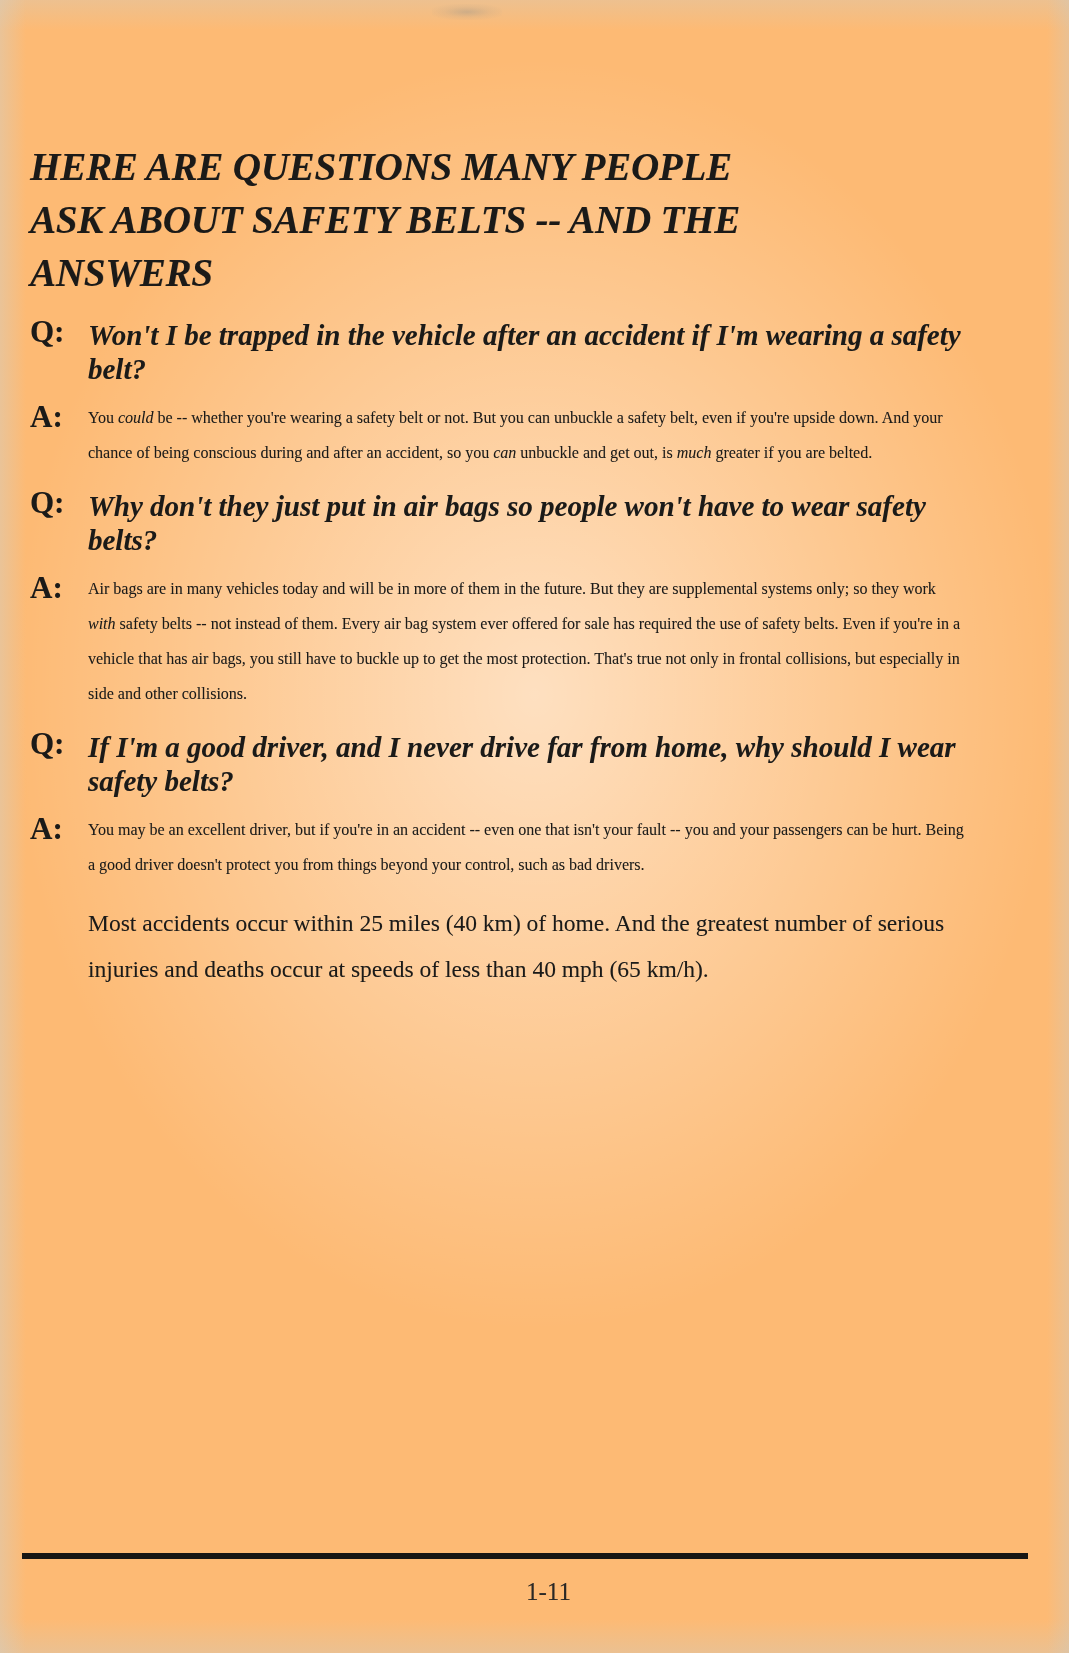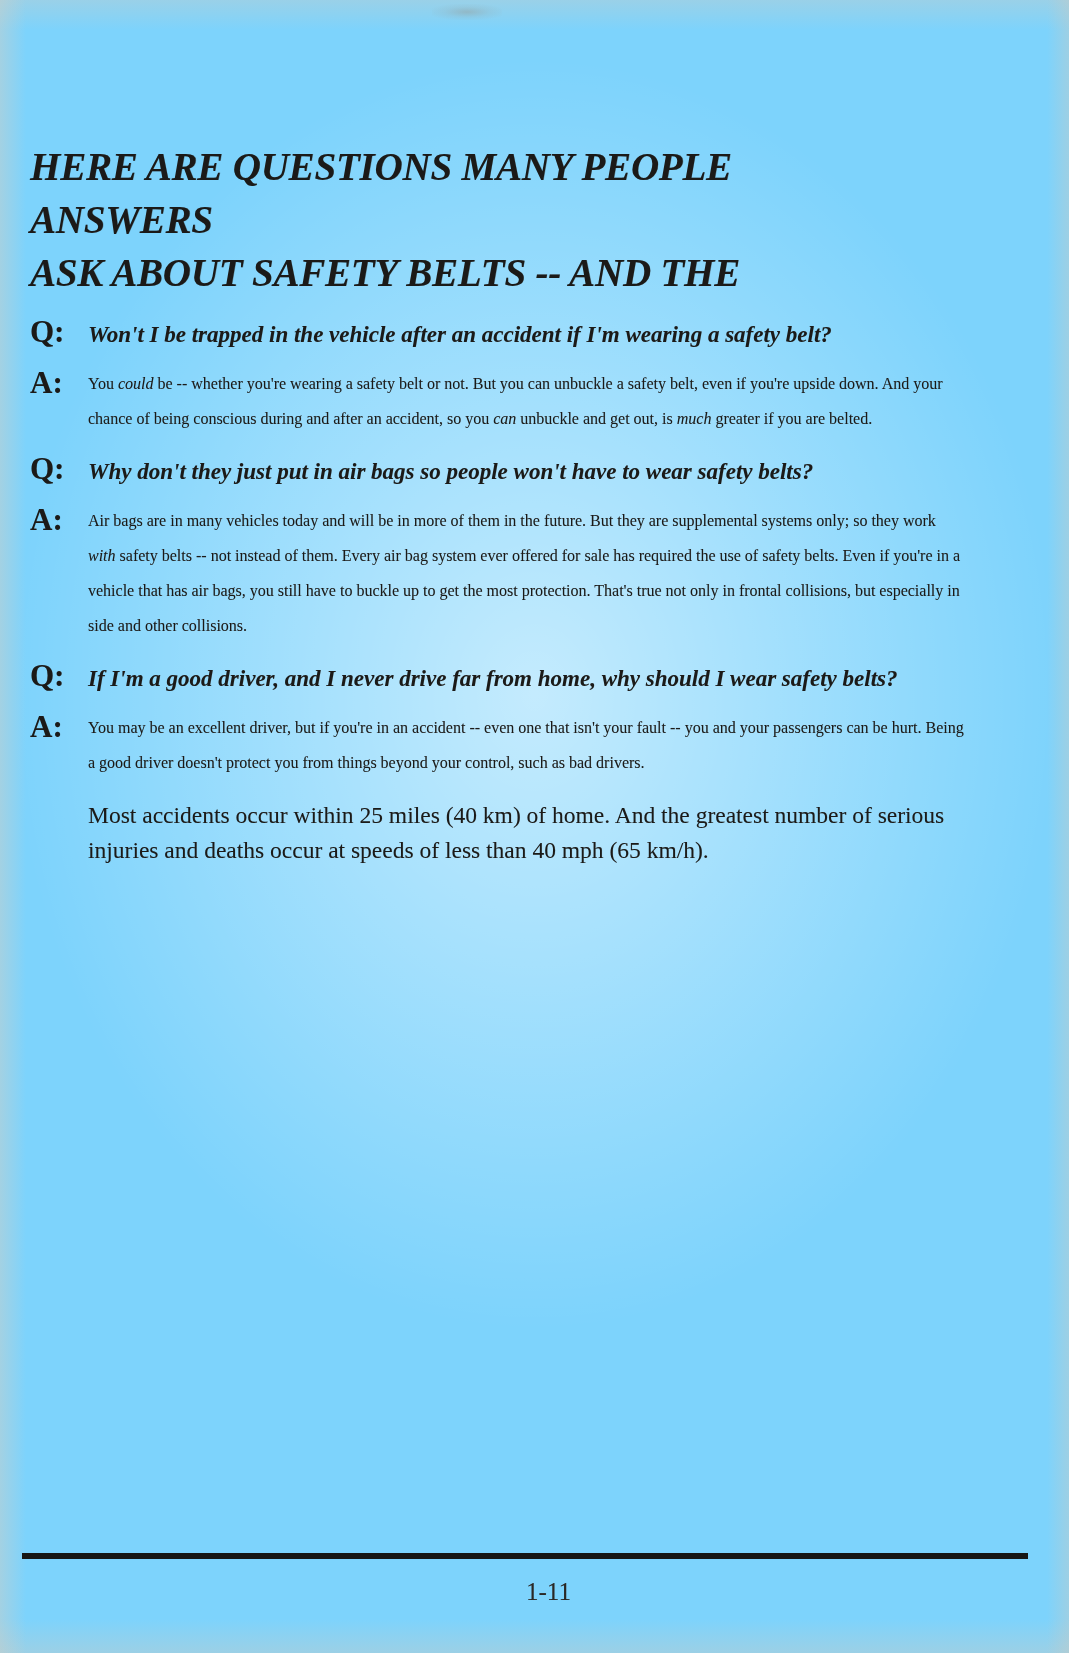--- a/index.html
+++ b/index.html
@@ -4,21 +4,21 @@
 <style>
   html, body {
     margin: 0;
     padding: 0;
     background: #ffffff;
   }
   .page {
     position: relative;
     width: 1069px;
     height: 1653px;
-    background: #7dd3fc;
+    background: #fdba74;
     overflow: hidden;
     font-family: "Liberation Serif", "DejaVu Serif", serif;
     color: #1b1a18;
   }
   
   .paper-grain {
     position: absolute;
     inset: 0;
     pointer-events: none;
     background:
@@ -72,33 +72,33 @@
     text-shadow: 0.3px 0.2px 0 rgba(60,58,54,0.35);
   }
   .qa-text {
     flex: 1 1 auto;
     font-size: 16px;
     line-height: 35px;
   }
   .q-row .qa-text {
     font-weight: bold;
     font-style: italic;
-    font-size: 23px;
+    font-size: 29px;
     line-height: 34px;
     padding-top: 5px;
   }
   .a-row { margin-top: 12px; }
   .a-row .qa-text { padding-top: 2px; }
 
   .qa-text em { font-style: italic; }
 
   .plain-para {
     margin-left: 58px;
     font-size: 23.5px;
-    line-height: 35px;
+    line-height: 46px;
     margin-top: 18px;
   }
 
   .footer-rule {
     position: absolute;
     left: 22px;
     top: 1553px;
     width: 1006px;
     height: 6px;
     background: #171614;
@@ -123,22 +123,22 @@
 
 <div class="page">
 
   <div class="paper-grain"></div>
   <div class="smudge"></div>
 
   <div class="content">
 
     <h1 class="doc-title">
       <span class="tline">HERE ARE QUESTIONS MANY PEOPLE</span>
+      <span class="tline">ASK ABOUT SAFETY BELTS -- AND THE</span>
       <span class="tline">ANSWERS</span>
-      <span class="tline">ASK ABOUT SAFETY BELTS -- AND THE</span>
     </h1>
 
     <div class="qa-block">
       <div class="qa-row q-row">
         <div class="qa-label">Q:</div>
         <div class="qa-text">Won't I be trapped in the vehicle after an accident if I'm wearing a safety belt?</div>
       </div>
       <div class="qa-row a-row">
         <div class="qa-label">A:</div>
         <div class="qa-text">You <em>could</em> be -- whether you're wearing a safety belt or not. But you can unbuckle a safety belt, even if you're upside down. And your chance of being conscious during and after an accident, so you <em>can</em> unbuckle and get out, is <em>much</em> greater if you are belted.</div>

